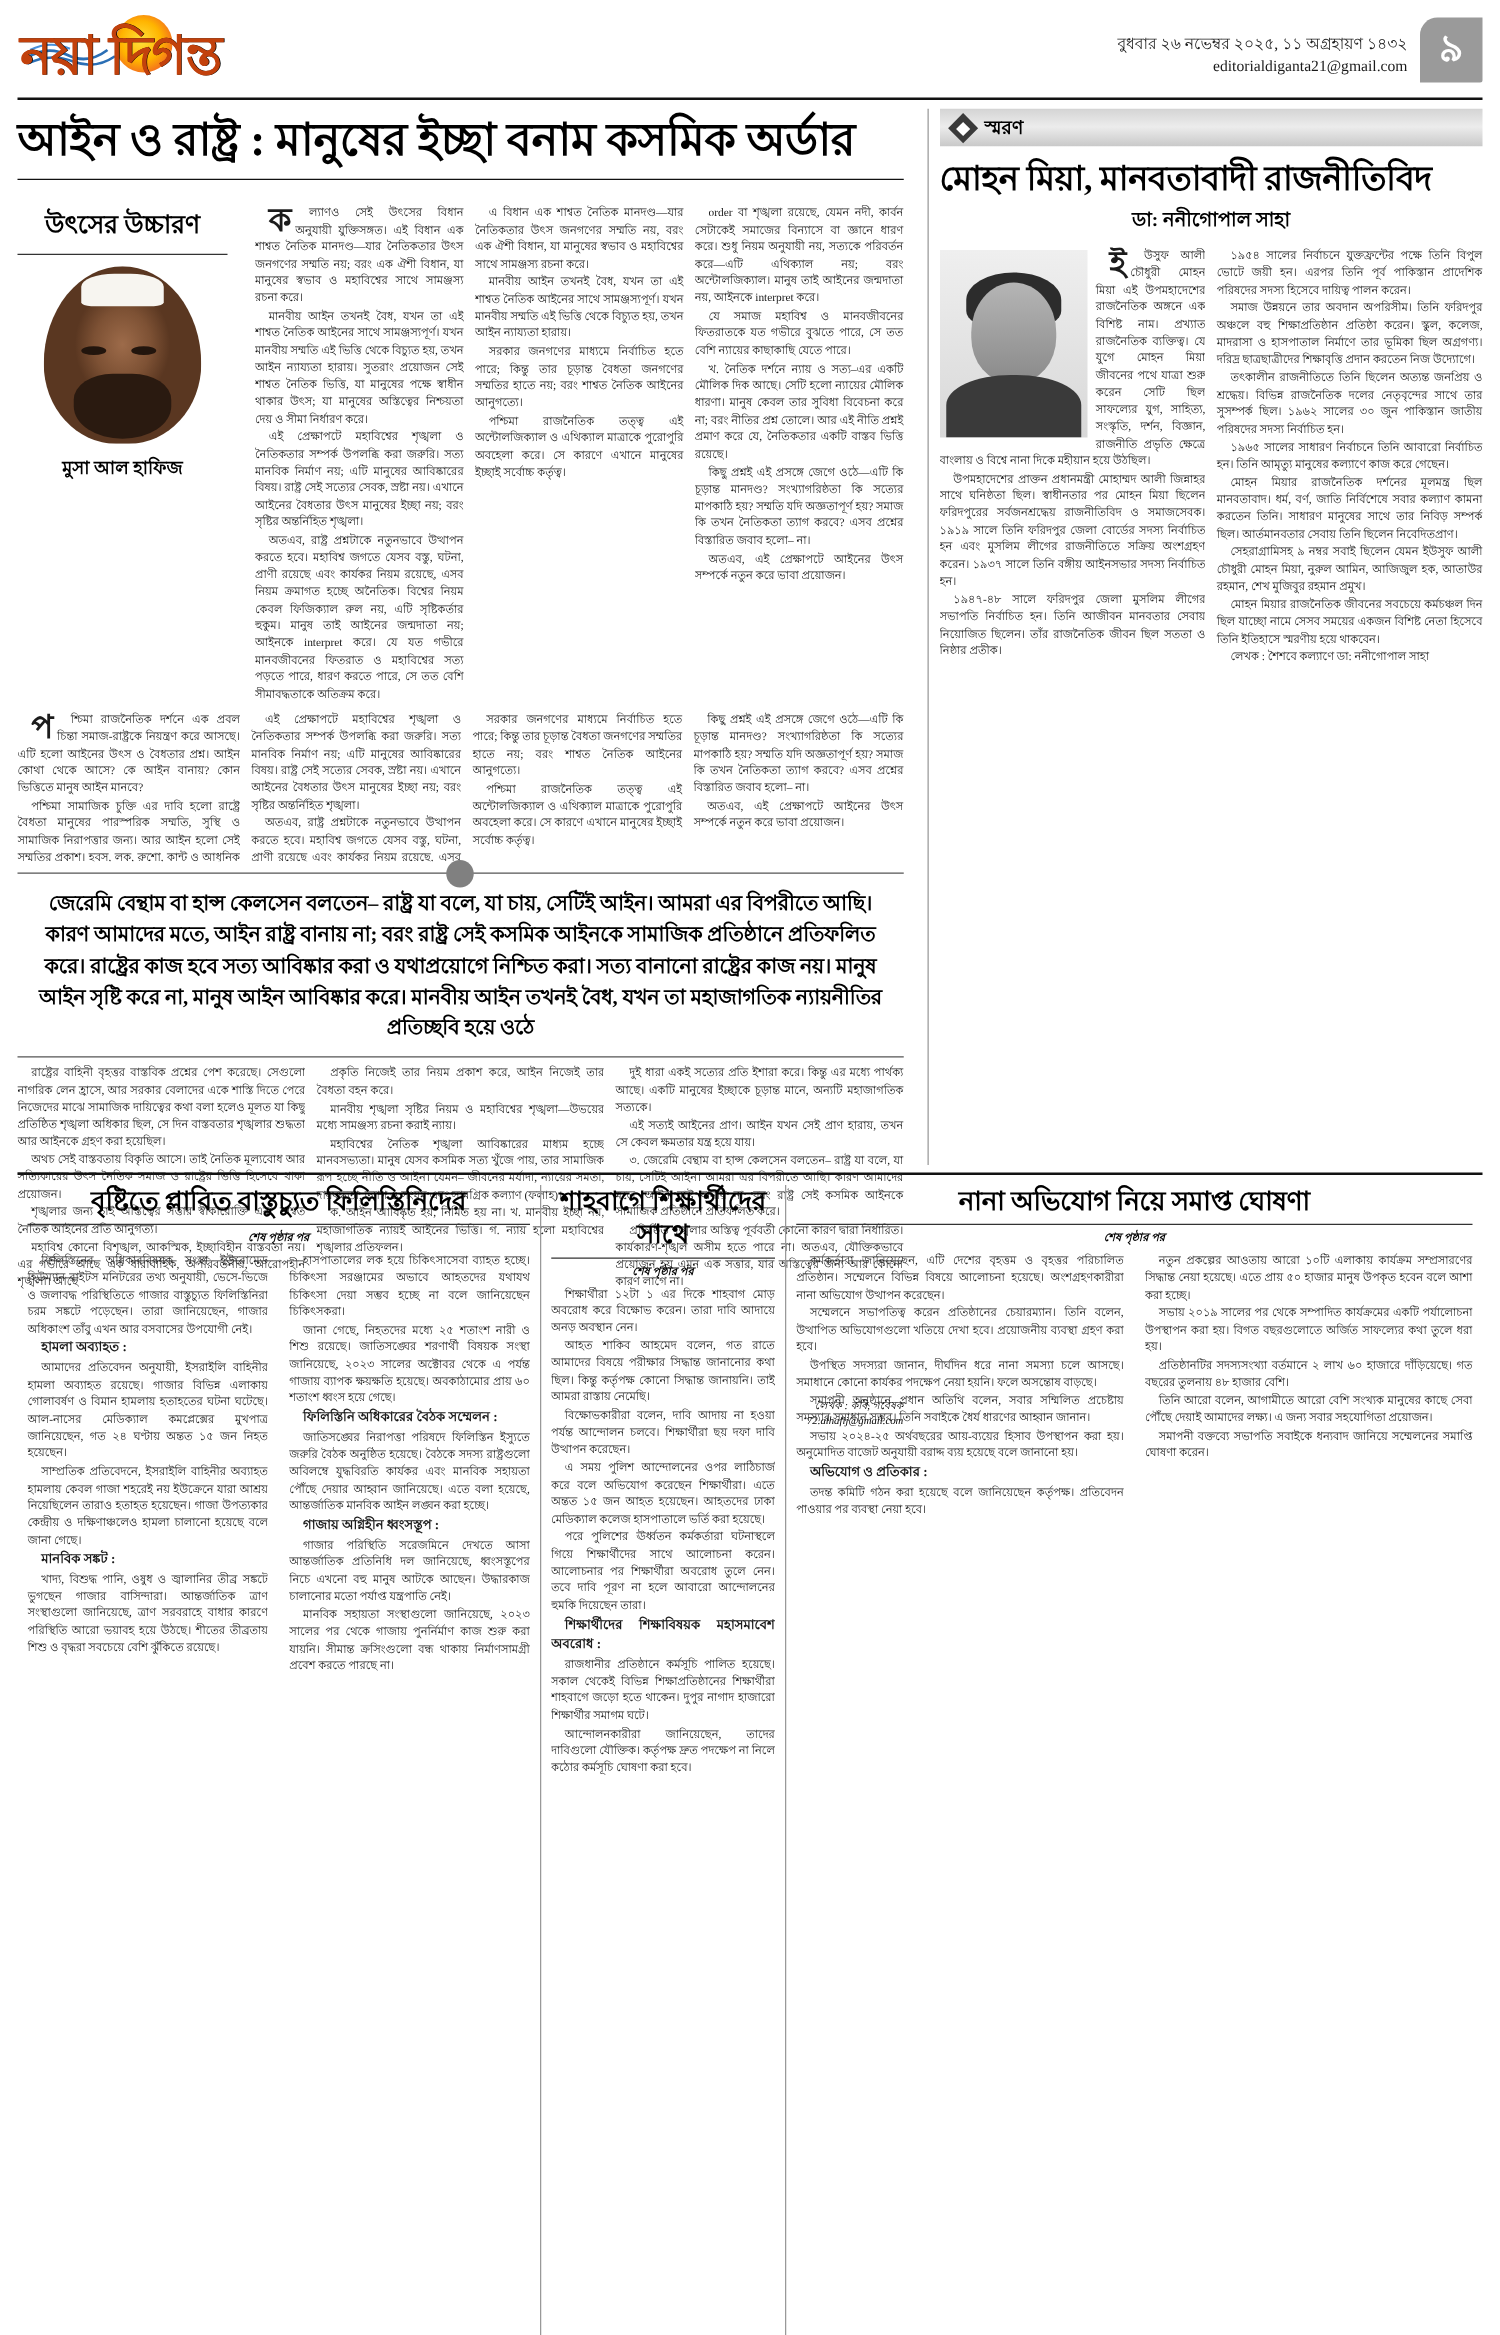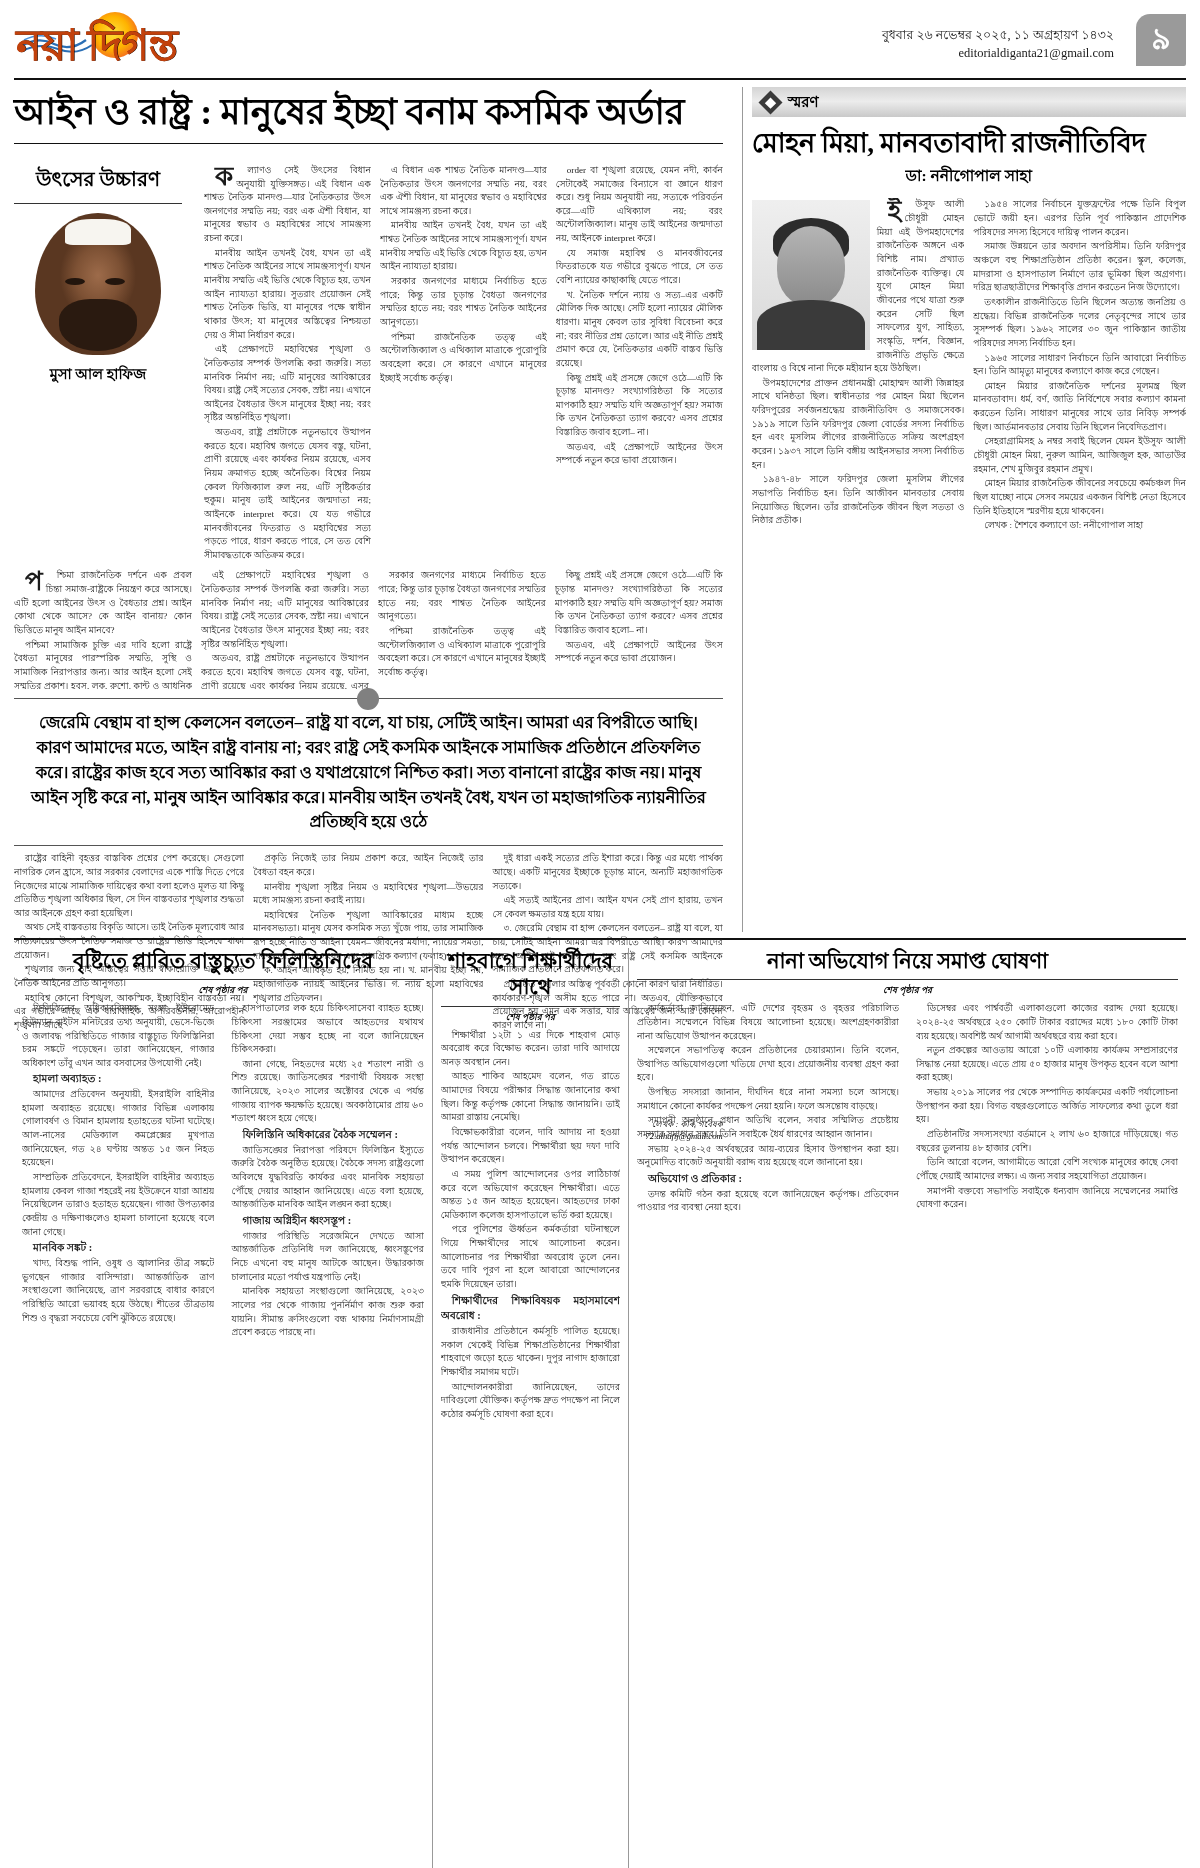--- a/index.html
+++ b/index.html
@@ -38,21 +38,21 @@
     position: absolute; left: 6px; top: 14px; width: 96px; height: 26px;
   }
   .logo-text {
     position: absolute; left: 2px; top: 10px;
     font-family: "Liberation Serif", serif;
     font-size: 43px; font-weight: bold; letter-spacing: -1px;
     color: #c2410c; line-height: 1;
     text-shadow: 0.5px 0 0 #000;
   }
   .mast-right {
-    display: flex; align-items: flex-start; gap: 22px;
+    display: flex; align-items: flex-start; gap: 10px;
     margin-top: 12px;
   }
   .mast-meta { text-align: right; line-height: 1.45; }
   .mast-date {
     font-size: 12.5px; color: #1a1a1a;
     font-family: "Liberation Serif", serif;
   }
   .mast-email {
     font-size: 12.5px; color: #1a1a1a;
     font-family: "Liberation Serif", serif;
@@ -444,21 +444,20 @@
           <div class="txtcol">
             <p>কর্মকর্তারা জানিয়েছেন, এটি দেশের বৃহত্তম ও বৃহত্তর পরিচালিত প্রতিষ্ঠান। সম্মেলনে বিভিন্ন বিষয়ে আলোচনা হয়েছে। অংশগ্রহণকারীরা নানা অভিযোগ উত্থাপন করেছেন।</p>
             <p>সম্মেলনে সভাপতিত্ব করেন প্রতিষ্ঠানের চেয়ারম্যান। তিনি বলেন, উত্থাপিত অভিযোগগুলো খতিয়ে দেখা হবে। প্রয়োজনীয় ব্যবস্থা গ্রহণ করা হবে।</p>
             <p>উপস্থিত সদস্যরা জানান, দীর্ঘদিন ধরে নানা সমস্যা চলে আসছে। সমাধানে কোনো কার্যকর পদক্ষেপ নেয়া হয়নি। ফলে অসন্তোষ বাড়ছে।</p>
             <p>সমাপনী অনুষ্ঠানে প্রধান অতিথি বলেন, সবার সম্মিলিত প্রচেষ্টায় সমস্যার সমাধান সম্ভব। তিনি সবাইকে ধৈর্য ধারণের আহ্বান জানান।</p>
             <p>সভায় ২০২৪-২৫ অর্থবছরের আয়-ব্যয়ের হিসাব উপস্থাপন করা হয়। অনুমোদিত বাজেট অনুযায়ী বরাদ্দ ব্যয় হয়েছে বলে জানানো হয়।</p>
             <p class="subhead">অভিযোগ ও প্রতিকার :</p>
             <p>তদন্ত কমিটি গঠন করা হয়েছে বলে জানিয়েছেন কর্তৃপক্ষ। প্রতিবেদন পাওয়ার পর ব্যবস্থা নেয়া হবে।</p>
           </div>
           <div class="txtcol">
-            <p>ডিসেম্বর এবং পার্শ্ববর্তী এলাকাগুলো কাজের বরাদ্দ দেয়া হয়েছে। ২০২৪-২৫ অর্থবছরে ২৫০ কোটি টাকার বরাদ্দের মধ্যে ১৮০ কোটি টাকা ব্যয় হয়েছে। অবশিষ্ট অর্থ আগামী অর্থবছরে ব্যয় করা হবে।</p>
             <p>নতুন প্রকল্পের আওতায় আরো ১০টি এলাকায় কার্যক্রম সম্প্রসারণের সিদ্ধান্ত নেয়া হয়েছে। এতে প্রায় ৫০ হাজার মানুষ উপকৃত হবেন বলে আশা করা হচ্ছে।</p>
             <p>সভায় ২০১৯ সালের পর থেকে সম্পাদিত কার্যক্রমের একটি পর্যালোচনা উপস্থাপন করা হয়। বিগত বছরগুলোতে অর্জিত সাফল্যের কথা তুলে ধরা হয়।</p>
             <p>প্রতিষ্ঠানটির সদস্যসংখ্যা বর্তমানে ২ লাখ ৬০ হাজারে দাঁড়িয়েছে। গত বছরের তুলনায় ৪৮ হাজার বেশি।</p>
             <p>তিনি আরো বলেন, আগামীতে আরো বেশি সংখ্যক মানুষের কাছে সেবা পৌঁছে দেয়াই আমাদের লক্ষ্য। এ জন্য সবার সহযোগিতা প্রয়োজন।</p>
             <p>সমাপনী বক্তব্যে সভাপতি সবাইকে ধন্যবাদ জানিয়ে সম্মেলনের সমাপ্তি ঘোষণা করেন।</p>
           </div>
         </div>
     </div>
   </div>
 

